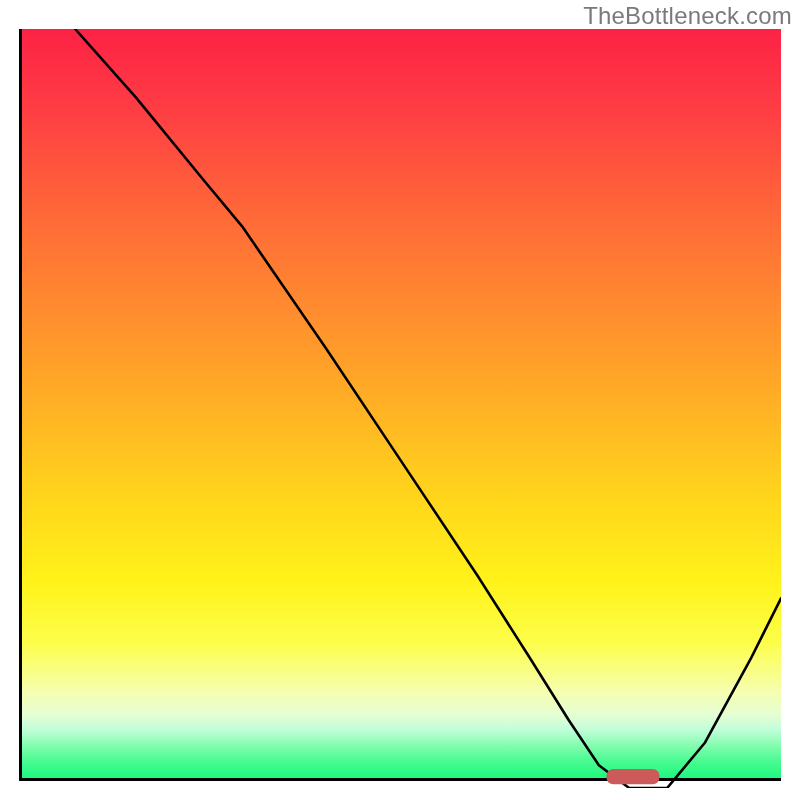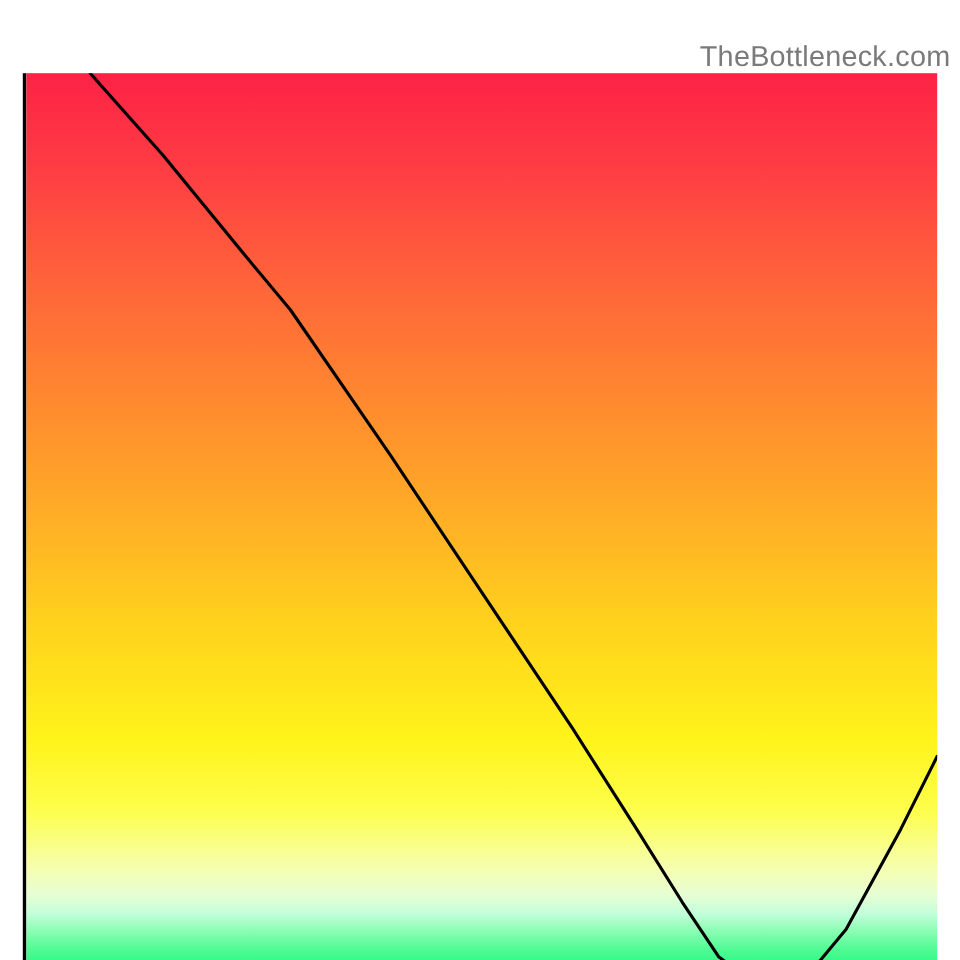--- a/index.html
+++ b/index.html
@@ -8,21 +8,20 @@
     width: 800px;
     height: 800px;
     background: #ffffff;
     font-family: Arial, Helvetica, sans-serif;
     overflow: hidden;
   }
   .stage {
     position: relative;
     width: 800px;
     height: 644px;
-    margin-top: 32px;
   }
   .watermark {
     position: absolute;
     top: 2px;
     right: 8px;
     color: #7a7a7a;
     font-size: 24px;
     font-weight: 500;
     letter-spacing: 0.2px;
     user-select: none;

